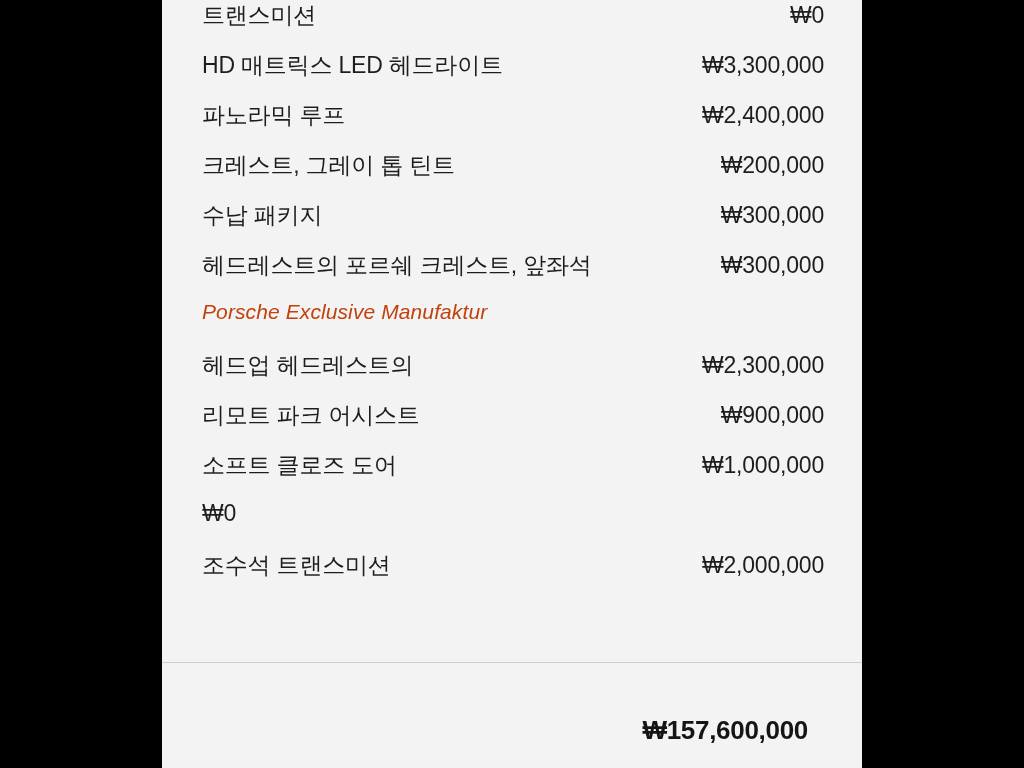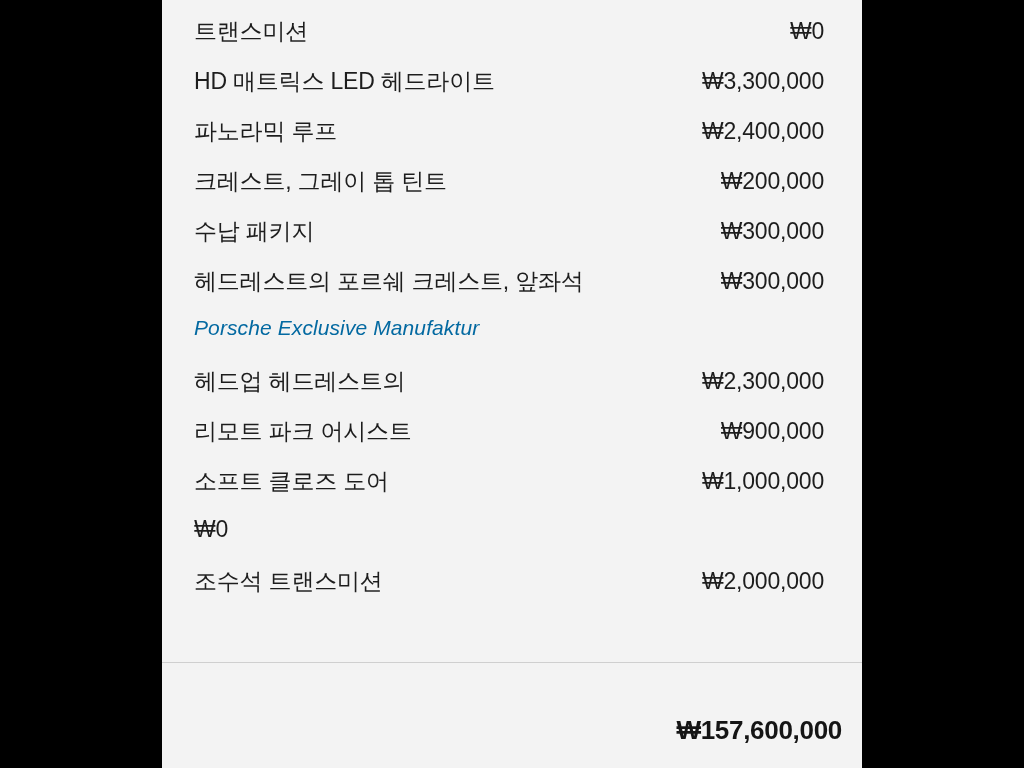--- a/index.html
+++ b/index.html
@@ -35,23 +35,23 @@
     top: 0;
     width: 700px;
     height: 768px;
     background: #f3f3f3;
     box-sizing: border-box;
   }
 
   .list {
     position: absolute;
     left: 0;
-    top: 16px;
+    top: 0;
     width: 700px;
-    padding: 0 38px 0 32px;
+    padding: 0 38px 0 40px;
     box-sizing: border-box;
   }
 
   .row {
     display: flex;
     align-items: baseline;
     justify-content: space-between;
     height: 50px;
     color: #1d1d1d;
   }
@@ -64,21 +64,21 @@
     font-size: 23px;
     letter-spacing: -0.2px;
     white-space: nowrap;
     text-align: right;
   }
 
   .section-note {
     height: 50px;
     display: flex;
     align-items: baseline;
-    color: #0369a1;
+    color: #c2410c;
     font-style: italic;
     font-size: 21px;
     letter-spacing: 0.1px;
   }
 
   .divider {
     position: absolute;
     left: 0;
     top: 662px;
     width: 700px;
@@ -91,21 +91,21 @@
     left: 0;
     top: 663px;
     width: 700px;
     height: 105px;
     background: #f3f3f3;
     box-sizing: border-box;
     padding: 0 38px 0 40px;
   }
   .total-row {
     position: absolute;
-    right: 20px;
+    right: 54px;
     bottom: 22px;
     font-size: 26px;
     color: #151515;
     font-weight: 700;
     letter-spacing: -0.3px;
     white-space: nowrap;
   }
 </style>
 </head>
 <body>

